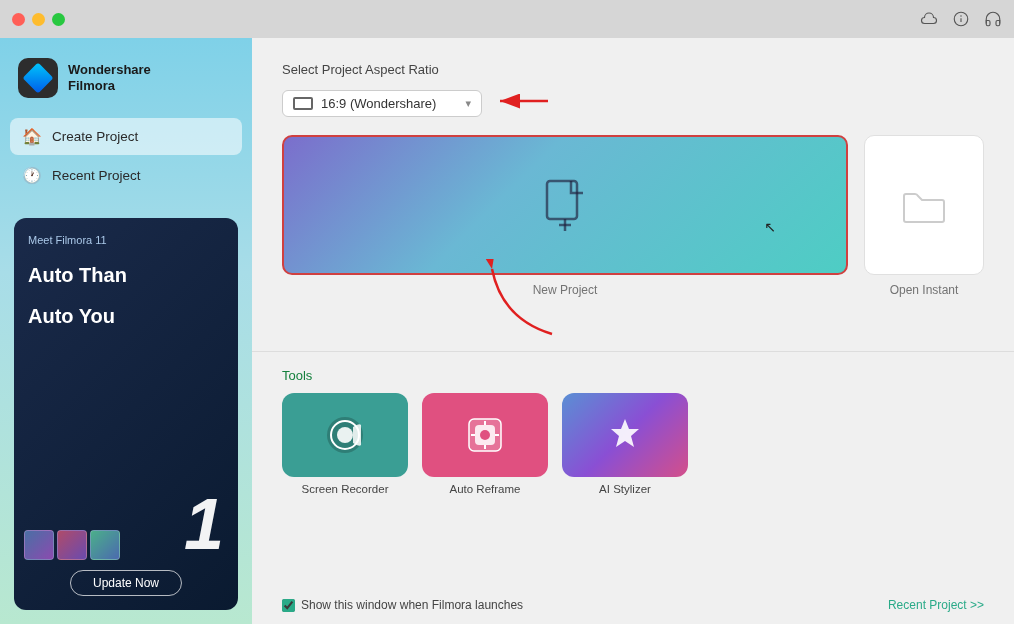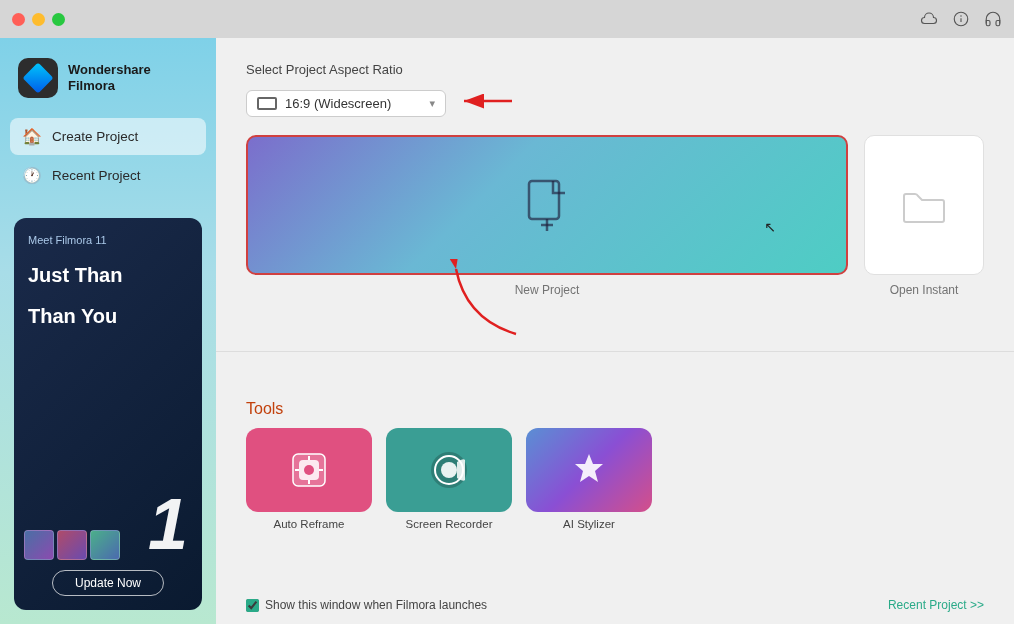--- a/index.html
+++ b/index.html
@@ -54,21 +54,21 @@
 
     
     .app-body {
       display: flex;
       flex: 1;
       overflow: hidden;
     }
 
     
     .sidebar {
-      width: 216px;
+      width: 252px;
       background: linear-gradient(180deg, #7fd1e8 0%, #a8dde8 40%, #b8e8d0 100%);
       display: flex;
       flex-direction: column;
       padding: 0;
       flex-shrink: 0;
     }
     .sidebar-logo {
       display: flex;
       align-items: center;
       gap: 10px;
@@ -272,25 +272,24 @@
       align-items: center;
       justify-content: center;
       cursor: pointer;
     }
 
     
     .tools-section {
       flex: 1;
     }
     .tools-title {
-      font-size: 16px;
-      color: #c2410c;
+      font-size: 13px;
+      color: #15803d;
       margin-bottom: 10px;
       font-weight: 400;
-      margin-top: 32px;
     }
     .tools-grid {
       display: flex;
       gap: 14px;
     }
     .tool-item {
       display: flex;
       flex-direction: column;
       align-items: center;
     }
@@ -393,40 +392,40 @@
         <span>Create Project</span>
       </div>
       <div class="nav-item">
         <span class="nav-icon">🕐</span>
         <span>Recent Project</span>
       </div>
     </div>
 
     <div class="promo-banner">
       <span class="promo-meet">Meet Filmora 11</span>
-      <span class="promo-title">Just Than</span>
-      <span class="promo-subtitle">Than You</span>
+      <span class="promo-title">Auto Than</span>
+      <span class="promo-subtitle">Auto You</span>
       <div style="position:absolute;bottom:50px;right:14px;font-size:72px;font-weight:900;color:white;font-style:italic;line-height:1;opacity:0.95;">1</div>
       <div style="position:absolute;bottom:50px;left:10px;display:flex;gap:3px;">
         <div style="width:30px;height:30px;border-radius:4px;background:linear-gradient(135deg,#4a6fa5,#8b4baf);border:1px solid rgba(255,255,255,0.2);"></div>
         <div style="width:30px;height:30px;border-radius:4px;background:linear-gradient(135deg,#af4b6a,#6a4baf);border:1px solid rgba(255,255,255,0.2);"></div>
         <div style="width:30px;height:30px;border-radius:4px;background:linear-gradient(135deg,#4baf8a,#4b6aaf);border:1px solid rgba(255,255,255,0.2);"></div>
       </div>
       <button class="update-btn">Update Now</button>
     </div>
   </div>
 
   <div style="flex:1;display:flex;flex-direction:column;background:#f0f0f0;overflow:hidden;">
     <div class="main-content" style="position:relative;">
 
       <div class="section-title">Select Project Aspect Ratio</div>
       <div class="aspect-ratio-row">
         <div class="aspect-select">
           <div class="aspect-rect"></div>
-          <span class="aspect-label">16:9 (Widescreen)</span>
+          <span class="aspect-label">16:9 (Wondershare)</span>
           <span class="aspect-chevron">▾</span>
         </div>
 
         <div style="margin-left:8px;">
           <svg width="60" height="28" viewBox="0 0 60 28">
             <defs>
                 <marker id="arrowhead1" markerWidth="8" markerHeight="6" refX="8" refY="3" orient="auto">
                   <polygon points="0 0, 8 3, 0 6" fill="#e02020"></polygon>
                 </marker>
               </defs>
@@ -471,48 +470,48 @@
             <path d="M70 75 Q20 60 10 10" stroke="#e02020" stroke-width="2.5" fill="none" marker-end="url(#arrowhead2)"></path>
           </svg>
         </div>
       </div>
 
       <div class="divider" style="margin-top:30px;"></div>
 
       <div class="tools-section">
         <div class="tools-title">Tools</div>
         <div class="tools-grid">
+
+          <div class="tool-item">
+            <div class="tool-card tool-card-teal">
+              <svg width="44" height="44" viewBox="0 0 44 44">
+                <circle cx="22" cy="22" r="18" fill="rgba(0,0,0,0.2)"></circle>
+                <circle cx="22" cy="22" r="14" fill="none" stroke="white" stroke-width="2"></circle>
+                <circle cx="22" cy="22" r="8" fill="white" opacity="0.9"></circle>
+                <path d="M30 14 Q36 10 38 12 L38 32 Q36 34 30 30 L30 14Z" fill="white" opacity="0.85"></path>
+              </svg>
+            </div>
+            <span class="tool-label">Screen Recorder</span>
+          </div>
 
           <div class="tool-item">
             <div class="tool-card" style="background:#e05080;">
               <svg width="44" height="44" viewBox="0 0 44 44">
                 <rect x="6" y="6" width="32" height="32" rx="5" fill="rgba(255,255,255,0.2)" stroke="white" stroke-width="1.5"></rect>
                 <rect x="12" y="12" width="20" height="20" rx="4" fill="rgba(255,255,255,0.85)"></rect>
                 <circle cx="22" cy="22" r="5" fill="#e05080"></circle>
                 <line x1="8" y1="22" x2="12" y2="22" stroke="white" stroke-width="2"></line>
                 <line x1="32" y1="22" x2="36" y2="22" stroke="white" stroke-width="2"></line>
                 <line x1="22" y1="8" x2="22" y2="12" stroke="white" stroke-width="2"></line>
                 <line x1="22" y1="32" x2="22" y2="36" stroke="white" stroke-width="2"></line>
               </svg>
             </div>
             <span class="tool-label">Auto Reframe</span>
           </div>
 
-          <div class="tool-item">
-            <div class="tool-card tool-card-teal">
-              <svg width="44" height="44" viewBox="0 0 44 44">
-                <circle cx="22" cy="22" r="18" fill="rgba(0,0,0,0.2)"></circle>
-                <circle cx="22" cy="22" r="14" fill="none" stroke="white" stroke-width="2"></circle>
-                <circle cx="22" cy="22" r="8" fill="white" opacity="0.9"></circle>
-                <path d="M30 14 Q36 10 38 12 L38 32 Q36 34 30 30 L30 14Z" fill="white" opacity="0.85"></path>
-              </svg>
-            </div>
-            <span class="tool-label">Screen Recorder</span>
-          </div>
-
 
           <div class="tool-item">
             <div class="tool-card" style="background:linear-gradient(135deg,#5a8fd4,#8a4fd4,#d44f8a);">
               <svg width="44" height="44" viewBox="0 0 44 44">
                 <path d="M22 6 L26 16 L36 16 L28 23 L31 34 L22 28 L13 34 L16 23 L8 16 L18 16 Z" fill="white" opacity="0.9"></path>
               </svg>
             </div>
             <span class="tool-label">AI Stylizer</span>
           </div>
 

